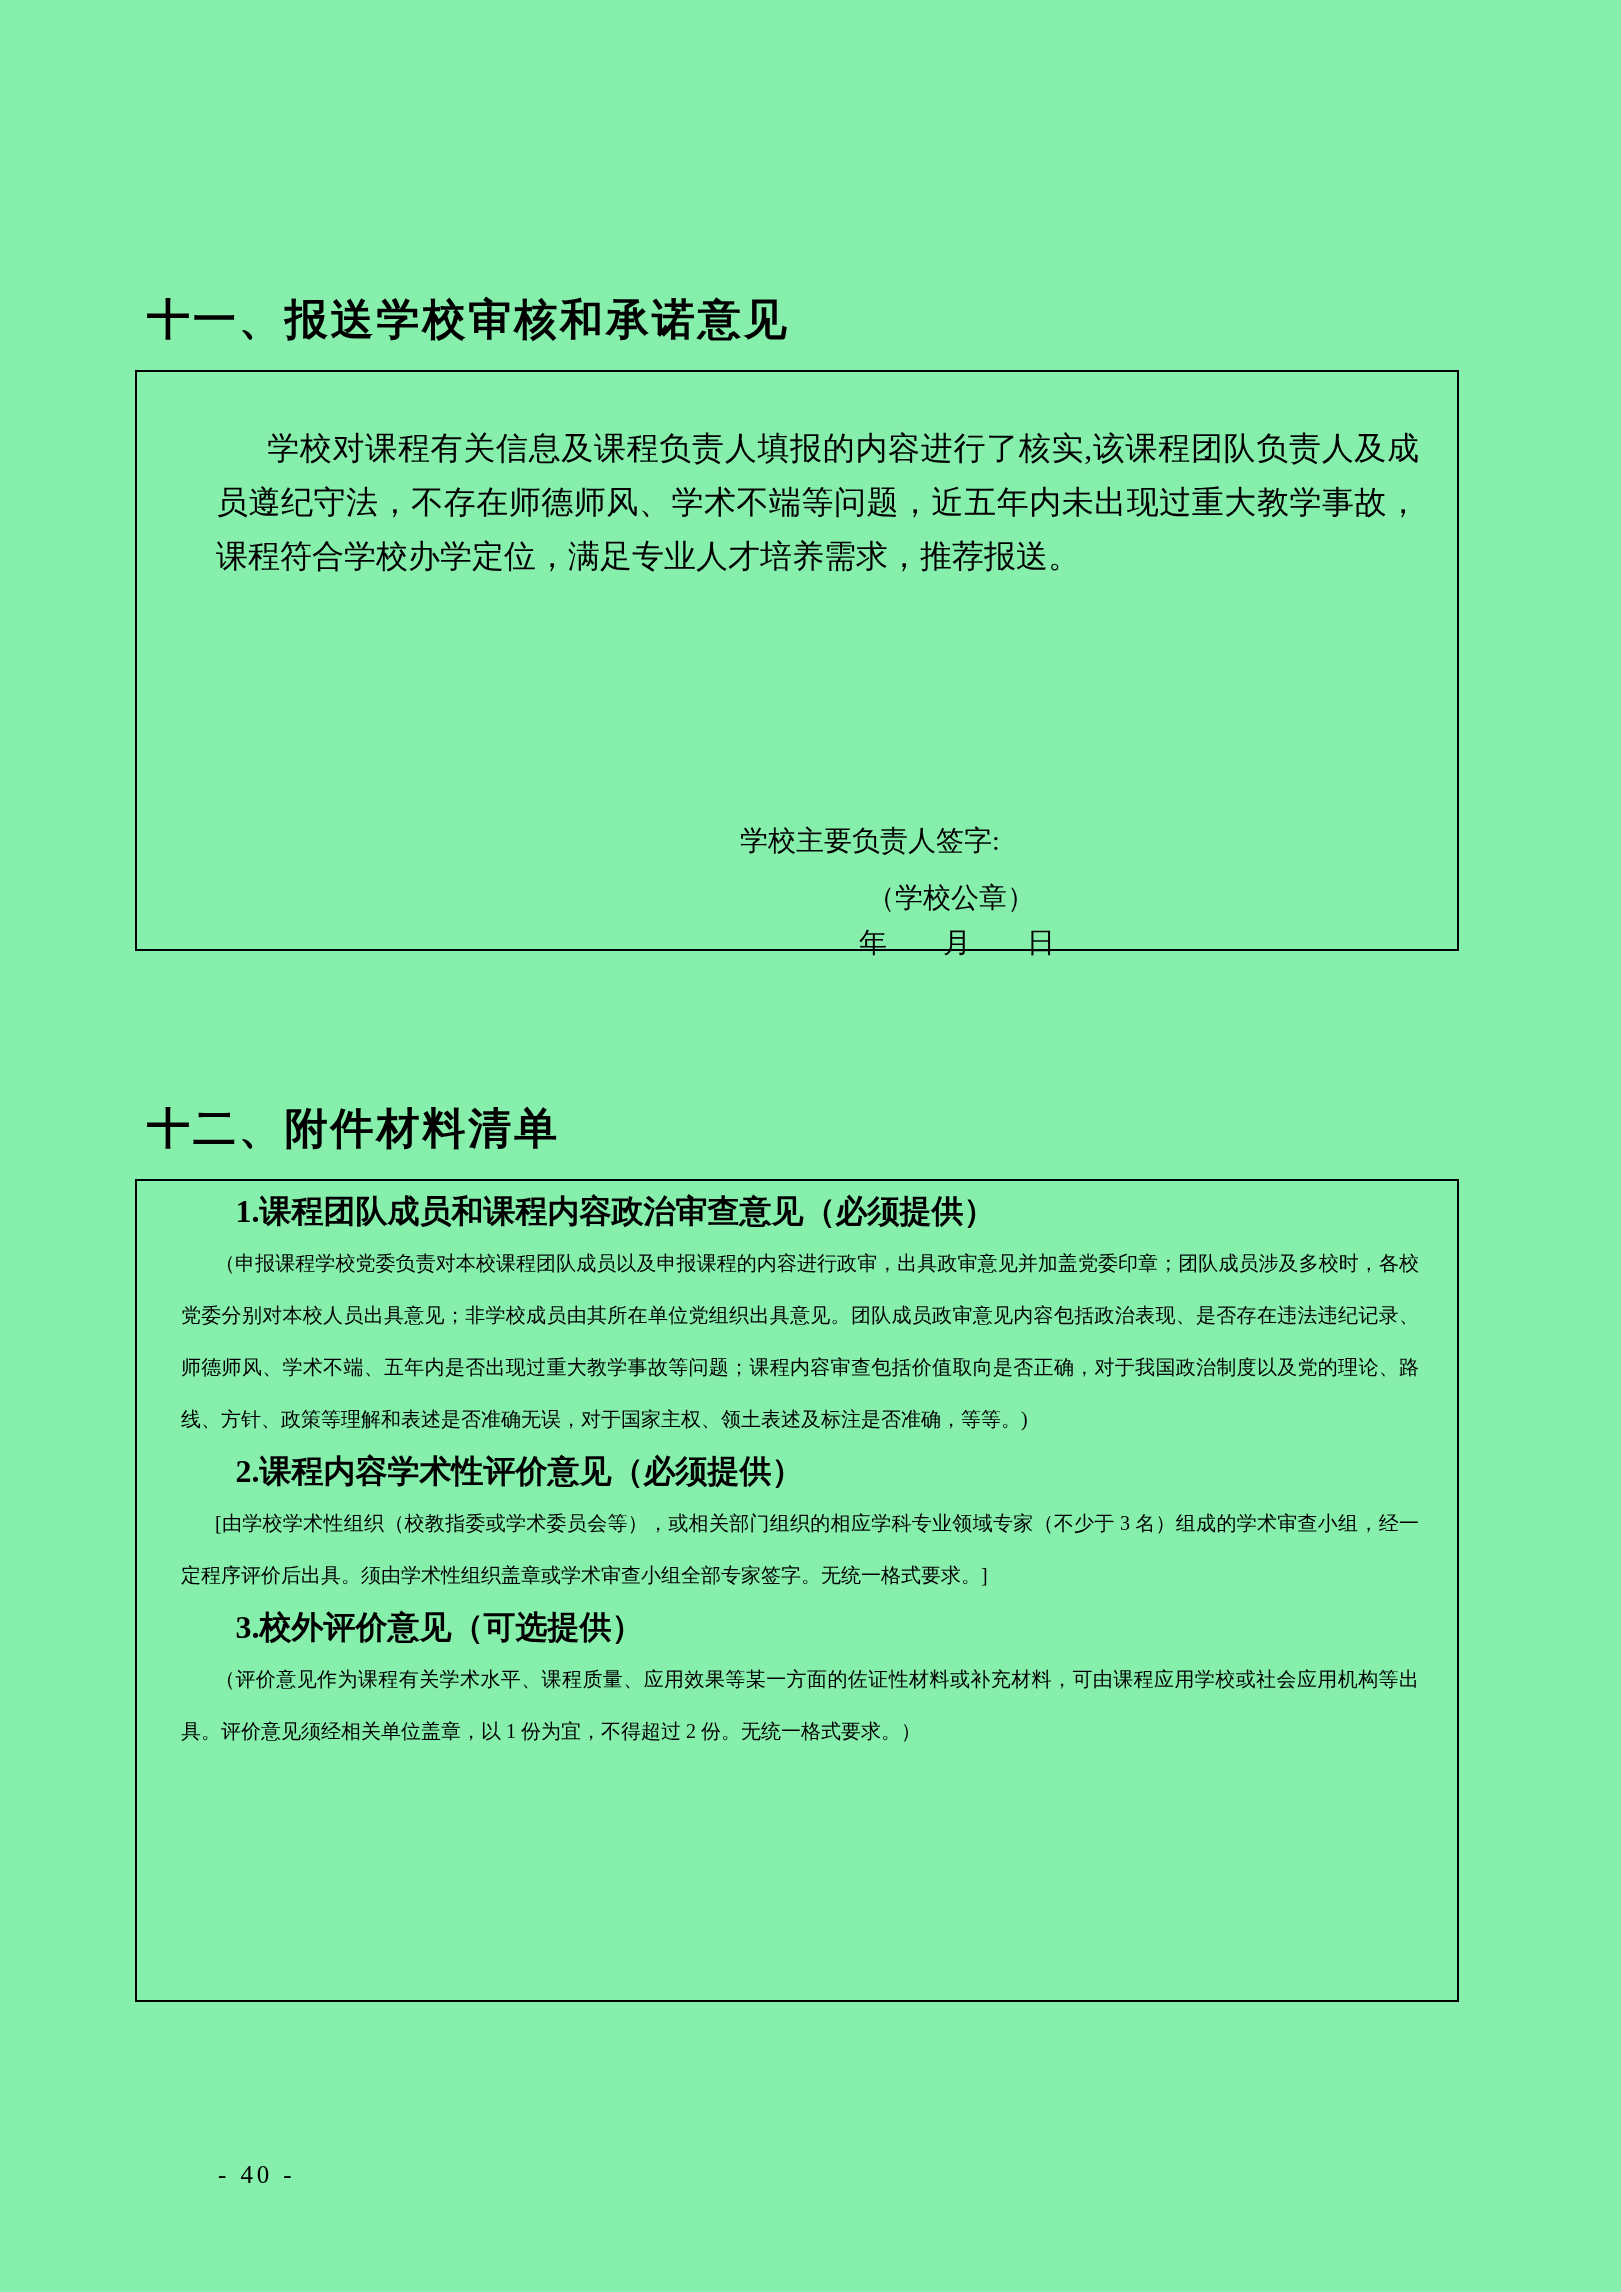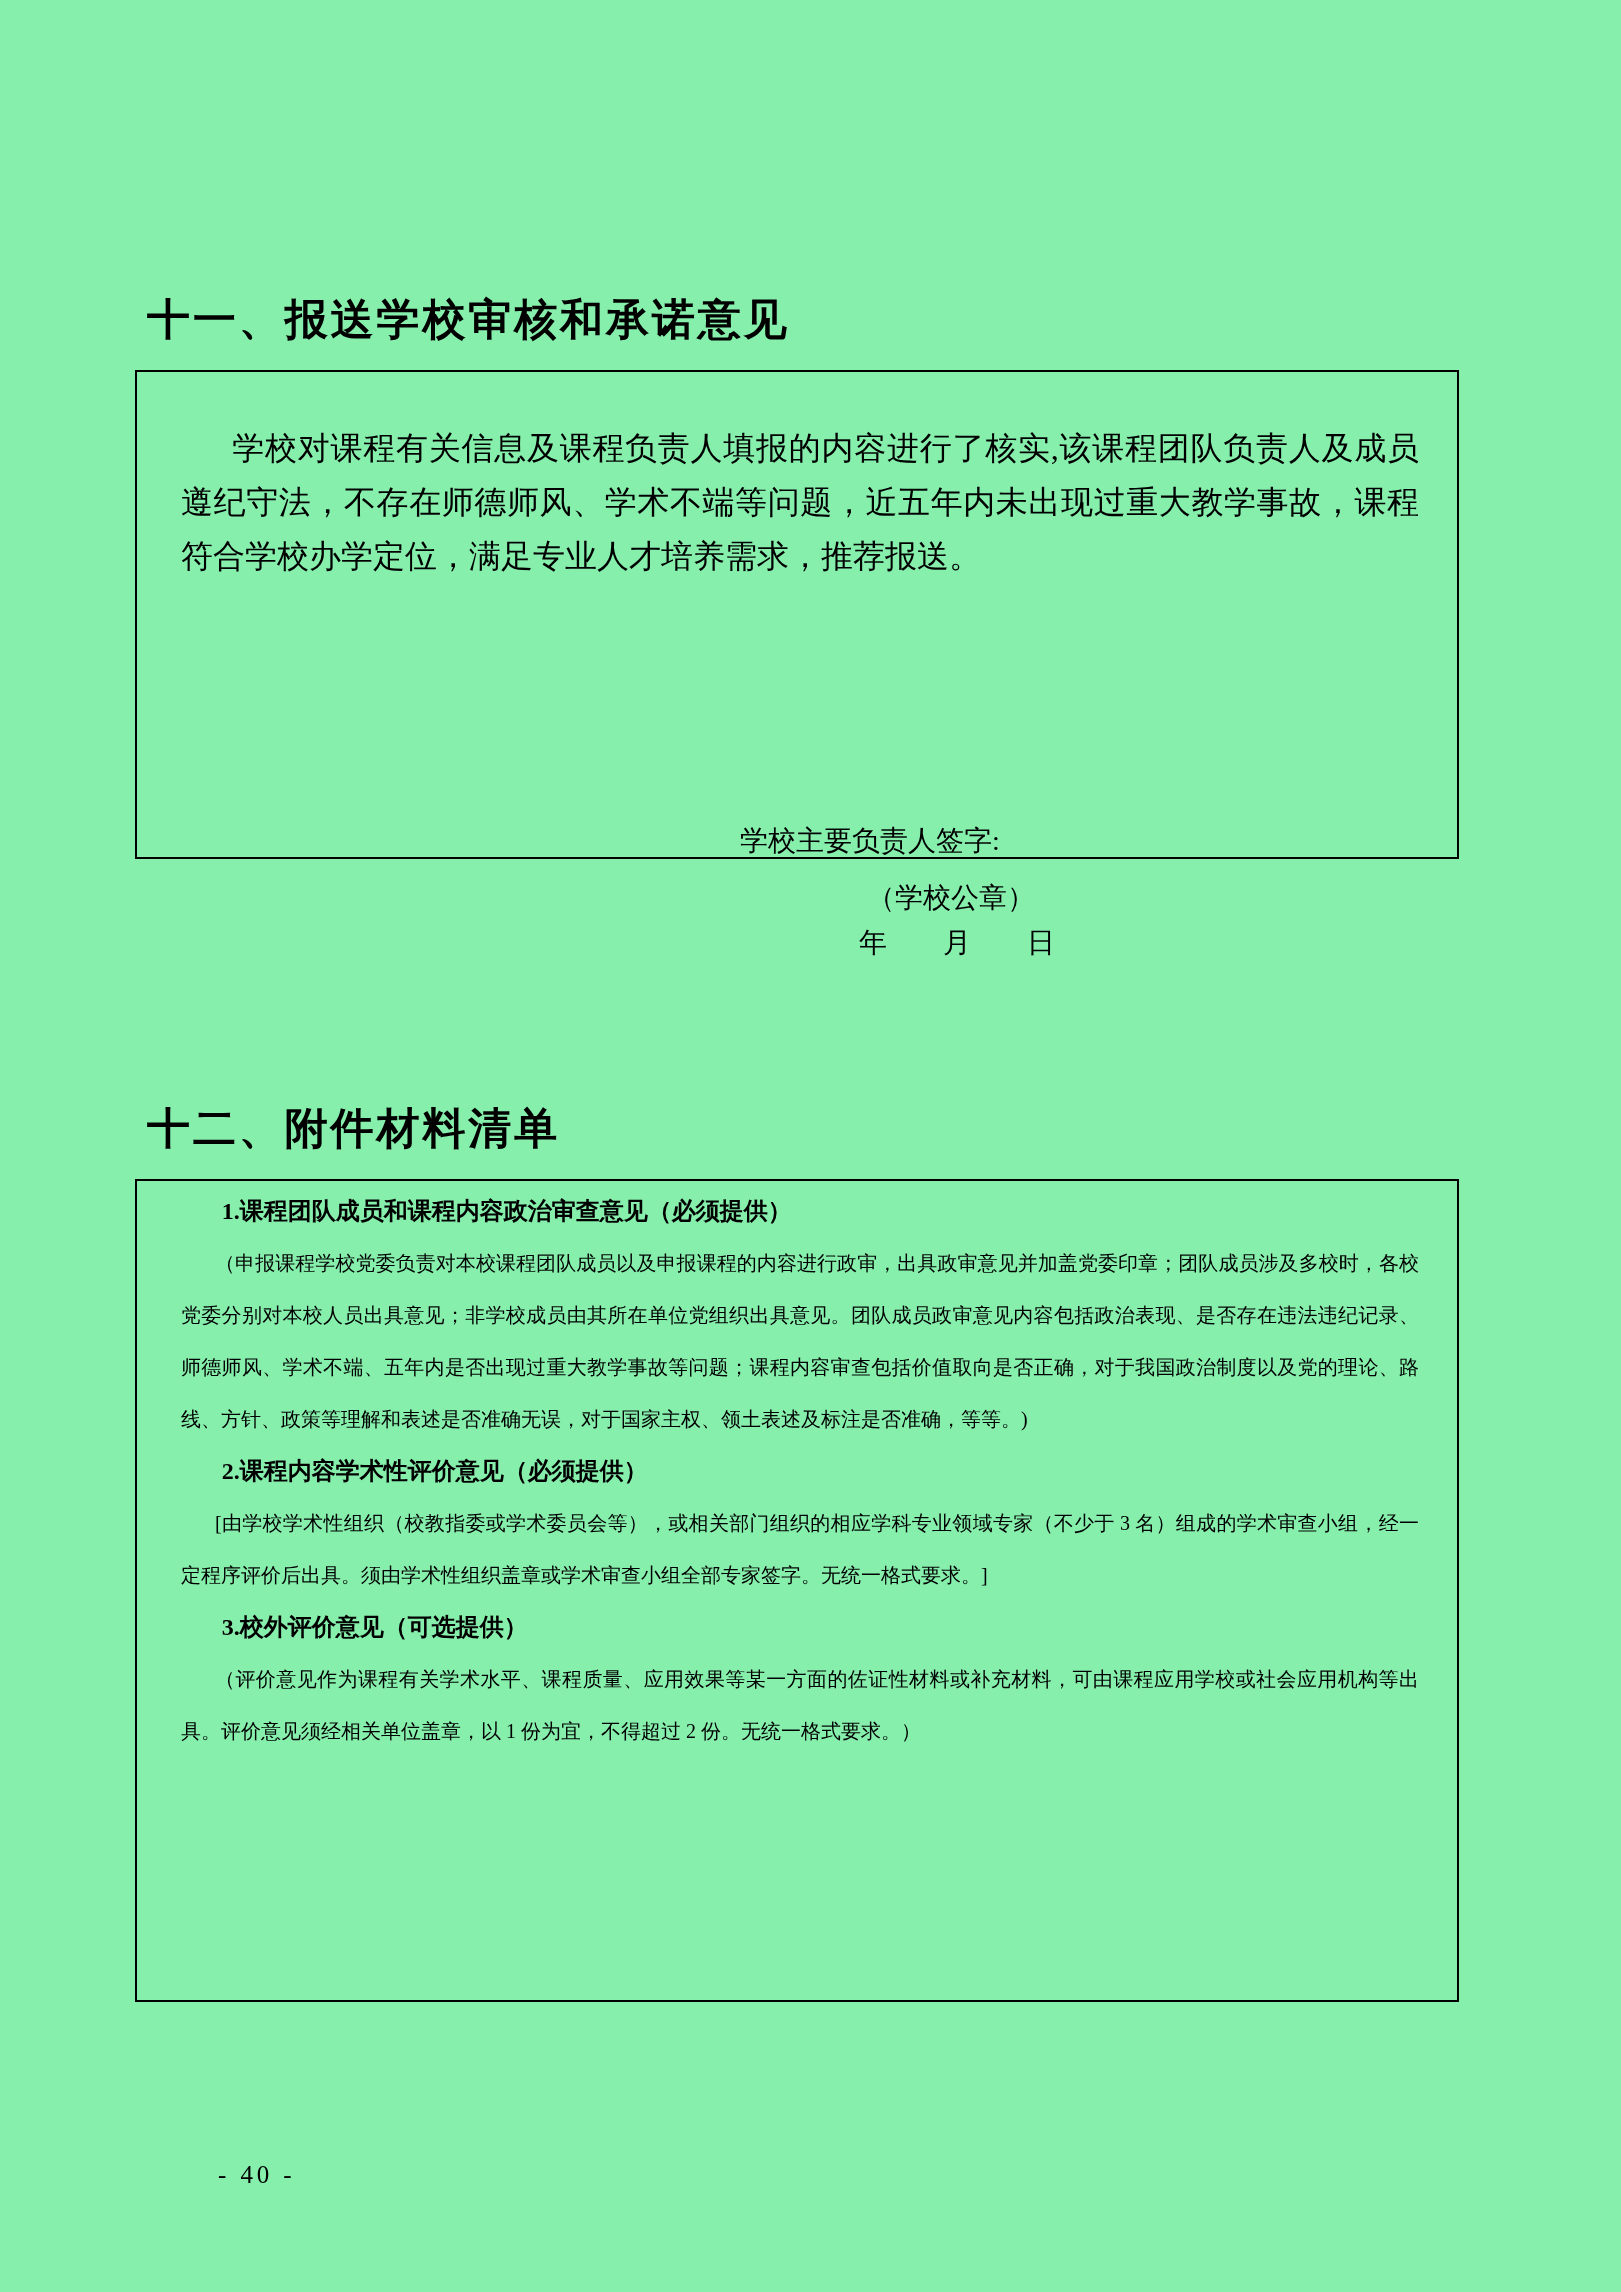--- a/index.html
+++ b/index.html
@@ -28,42 +28,42 @@
   }
   .heading-11 { left: 147px; top: 291px; }
   .heading-12 { left: 147px; top: 1100px; }
   .box {
     position: absolute;
     left: 135px;
     width: 1324px;
     border: 2px solid #000000;
     box-sizing: border-box;
   }
-  .box-11 { top: 370px; height: 489px; }
+  .box-11 { top: 370px; height: 581px; padding-left: 35px; }
   .box-12 { top: 1179px; height: 823px; padding: 3.9px 38px 0 44px; }
   .statement {
     margin: 0;
     padding: 49px 38px 0 44px;
     font-size: 32px;
     line-height: 54px;
     text-align: justify;
     text-indent: 1.6em;
   }
   .sig-line {
     position: absolute;
     font-size: 28px;
     line-height: 39px;
     white-space: nowrap;
   }
   .sig-name { left: 603px; top: 449px; }
   .sig-seal { left: 730px; top: 506px; }
   .sig-date { left: 722px; top: 551px; }
   .attachment-title {
     margin: 0;
-    font-size: 24px;
+    font-size: 32px;
     line-height: 52px;
     font-weight: bold;
     text-indent: 1.7em;
     text-align: justify;
   }
   .attachment-body {
     margin: 0;
     font-size: 20px;
     line-height: 52px;
     text-align: justify;

